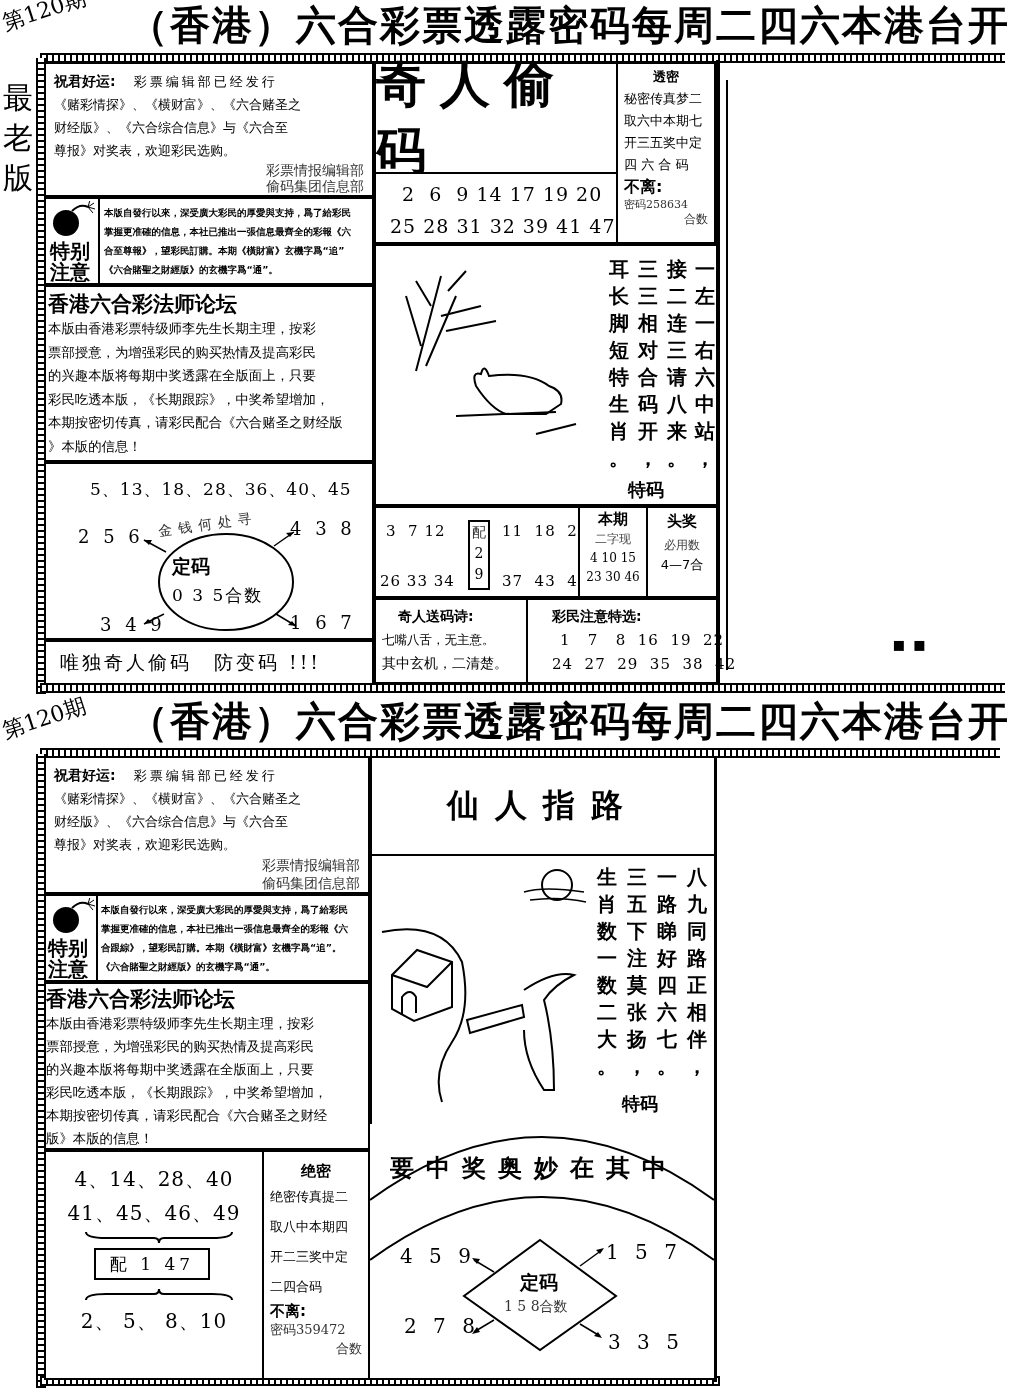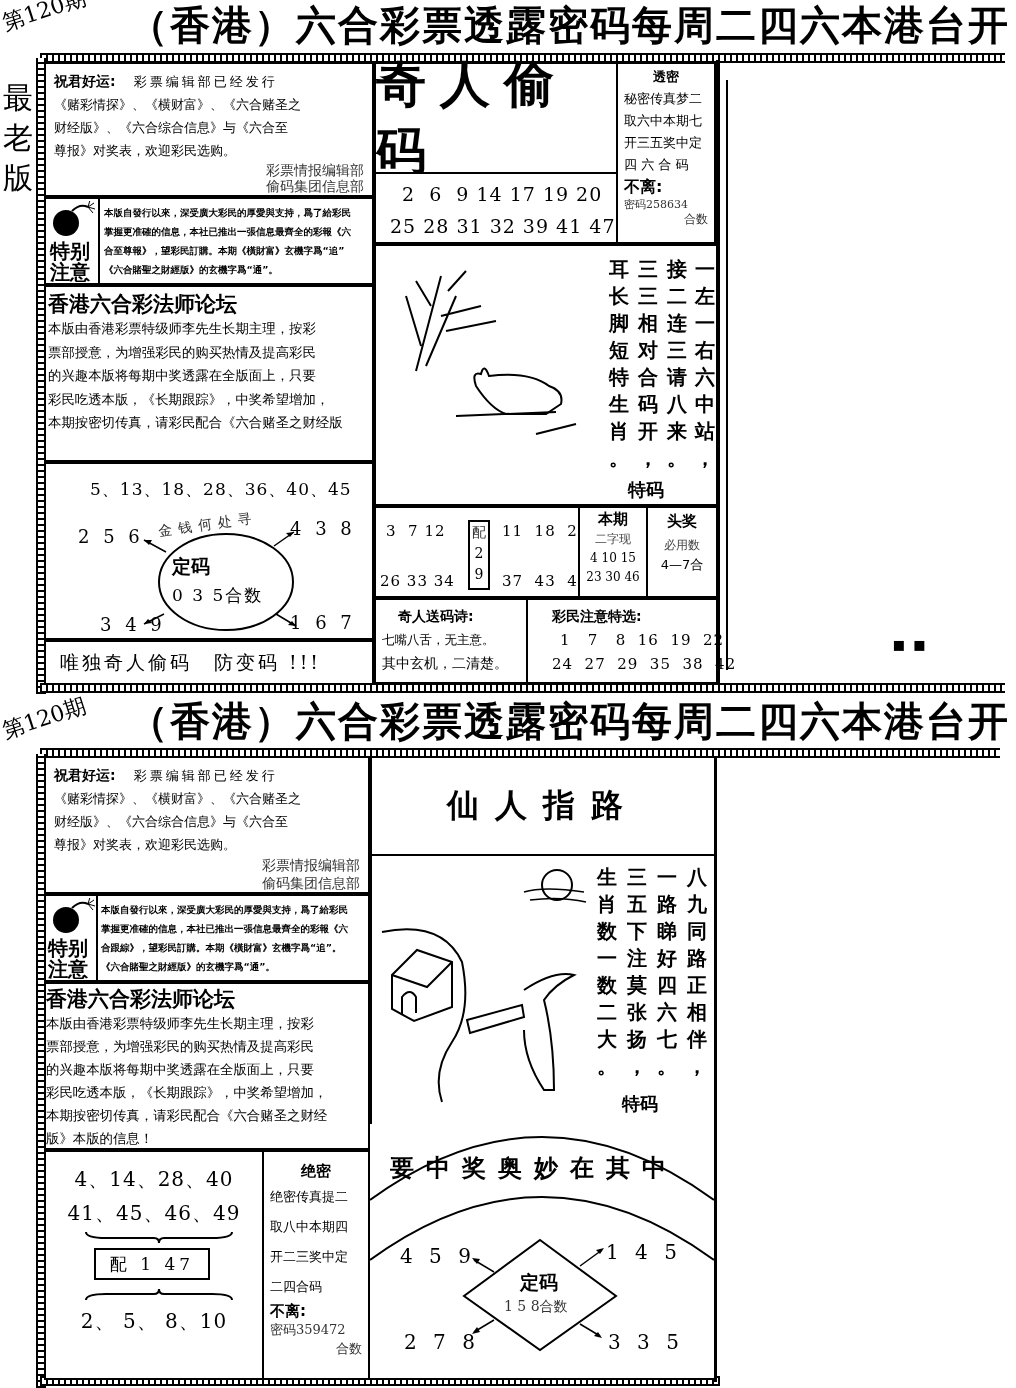--- a/index.html
+++ b/index.html
@@ -95,20 +95,21 @@
 </div>
 
 <div class="box" style="left:44px; top:285px; width:330px; height:177px; padding:4px 2px;">
   <div class="bold" style="font-size:21px; line-height:26px;">香港六合彩法师论坛</div>
   <div class="sans" style="font-size:13.4px; line-height:23.5px; white-space:nowrap;">
     <div>本版由香港彩票特级师李先生长期主理，按彩</div>
     <div>票部授意，为增强彩民的购买热情及提高彩民</div>
     <div>的兴趣本版将每期中奖透露在全版面上，只要</div>
     <div>彩民吃透本版，《长期跟踪》，中奖希望增加，</div>
     <div>本期按密切传真，请彩民配合《六合赌圣之财经版</div>
+    <div>》本版的信息！</div>
   </div>
 </div>
 
 <div class="box" style="left:374px; top:244px; width:344px; height:262px;">
   <svg width="220" height="200" style="left:10px; top:10px;">
     <path d="M30 115 L55 20 M40 110 L70 40 M35 90 L20 40 M55 60 L95 50 M60 75 L110 65 M45 50 L30 25 M62 35 L80 15" stroke="#000" stroke-width="2" fill="none"></path>
     <path d="M90 130 q-5 -15 5 -12 q3 -12 8 2 q40 -5 60 10 q15 5 12 18 l-15 10 l-40 0 q-15 -5 -30 -28z" stroke="#000" stroke-width="2" fill="none"></path>
     <path d="M70 160 l100 -4 M150 178 l40 -10" stroke="#000" stroke-width="2"></path>
   </svg>
   <div class="vcol" style="left:232px; top:10px;">
@@ -342,20 +343,20 @@
 <div class="box" style="left:368px; top:1124px; width:348px; height:256px; border-top:none;">
   <svg width="344" height="256" style="left:0; top:0;">
     <path d="M0 76 Q172 -50 344 76" stroke="#000" stroke-width="2" fill="none"></path>
     <path d="M0 136 Q172 10 344 136" stroke="#000" stroke-width="2" fill="none"></path>
     <polygon points="170,116 246,172 170,226 94,172" stroke="#000" stroke-width="2" fill="none"></polygon>
     <path d="M124 148 L104 136 M210 142 L232 126 M124 196 L104 208 M210 200 L230 212" stroke="#000" stroke-width="1.5"></path>
     <path d="M102 134 l8 1 l-3 5z M234 124 l-8 2 l4 4z M102 210 l8 -2 l-3 -5z M232 214 l-8 -2 l4 -4z" fill="#000"></path>
   </svg>
   <div class="bold sans" style="position:absolute; left:20px; top:28px; font-size:24px; letter-spacing:12px; white-space:nowrap;">要中奖奥妙在其中</div>
   <div class="nums" style="position:absolute; left:30px; top:120px; font-size:20px; letter-spacing:5px;">4 5 9</div>
-  <div class="nums" style="position:absolute; left:236px; top:116px; font-size:20px; letter-spacing:5px;">1 4 5</div>
+  <div class="nums" style="position:absolute; left:236px; top:116px; font-size:20px; letter-spacing:5px;">1 5 7</div>
   <div class="sans bold" style="position:absolute; left:150px; top:146px; font-size:19px;">定码</div>
   <div style="position:absolute; left:134px; top:174px; font-size:14px; color:#333;">1 5 8合数</div>
-  <div class="nums" style="position:absolute; left:34px; top:206px; font-size:20px; letter-spacing:5px;">2 7 8</div>
+  <div class="nums" style="position:absolute; left:34px; top:190px; font-size:20px; letter-spacing:5px;">2 7 8</div>
   <div class="nums" style="position:absolute; left:238px; top:206px; font-size:20px; letter-spacing:5px;">3 3 5</div>
 </div>
 
 <div class="abs" style="left:714px; top:756px; width:3px; height:626px; background:#000;"></div>
 
 </body></html>

